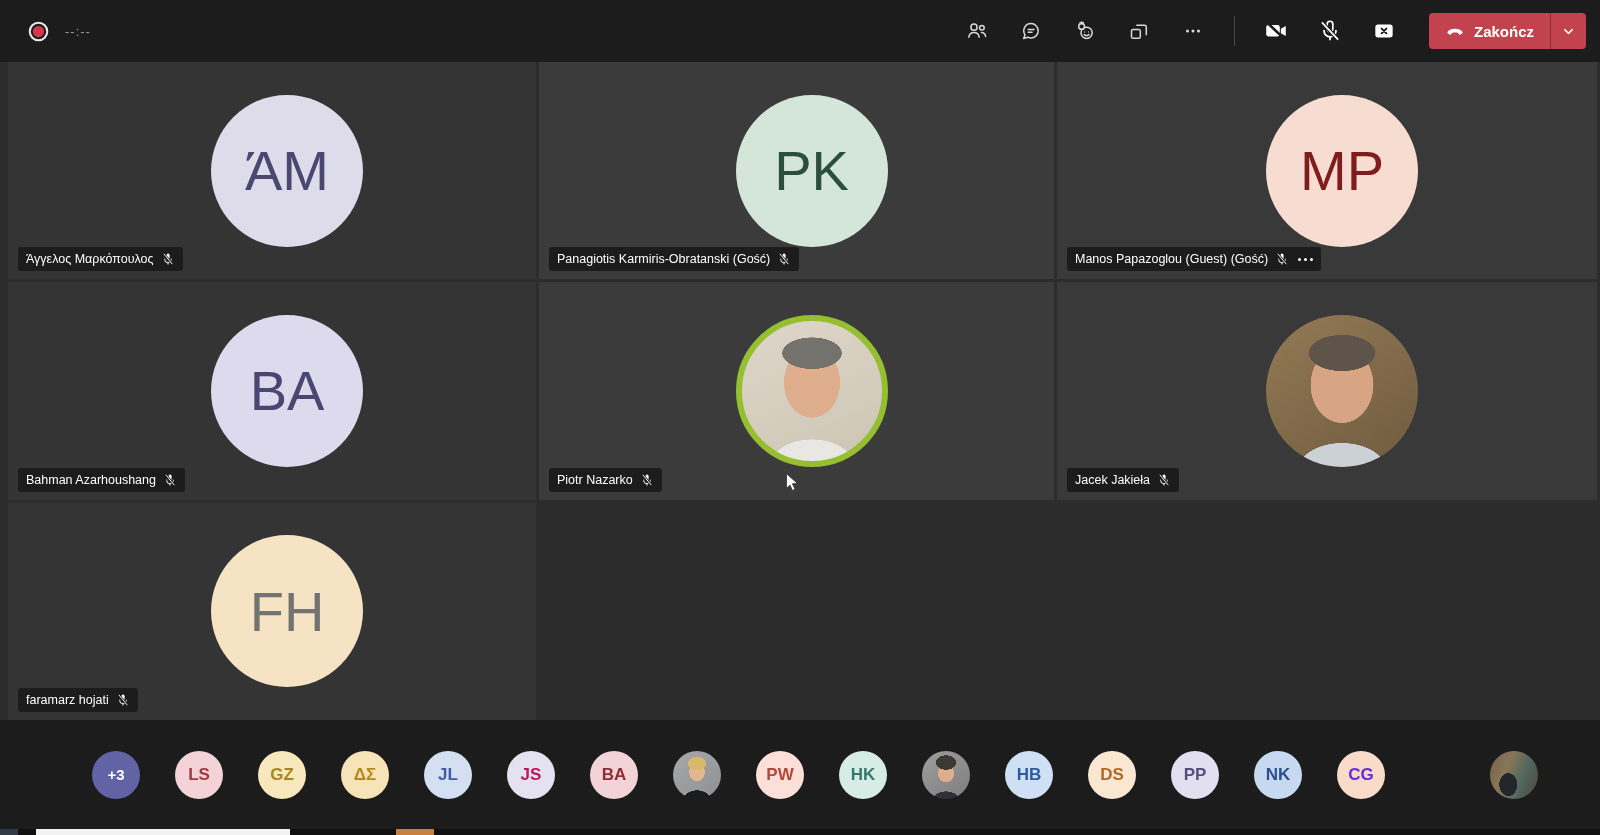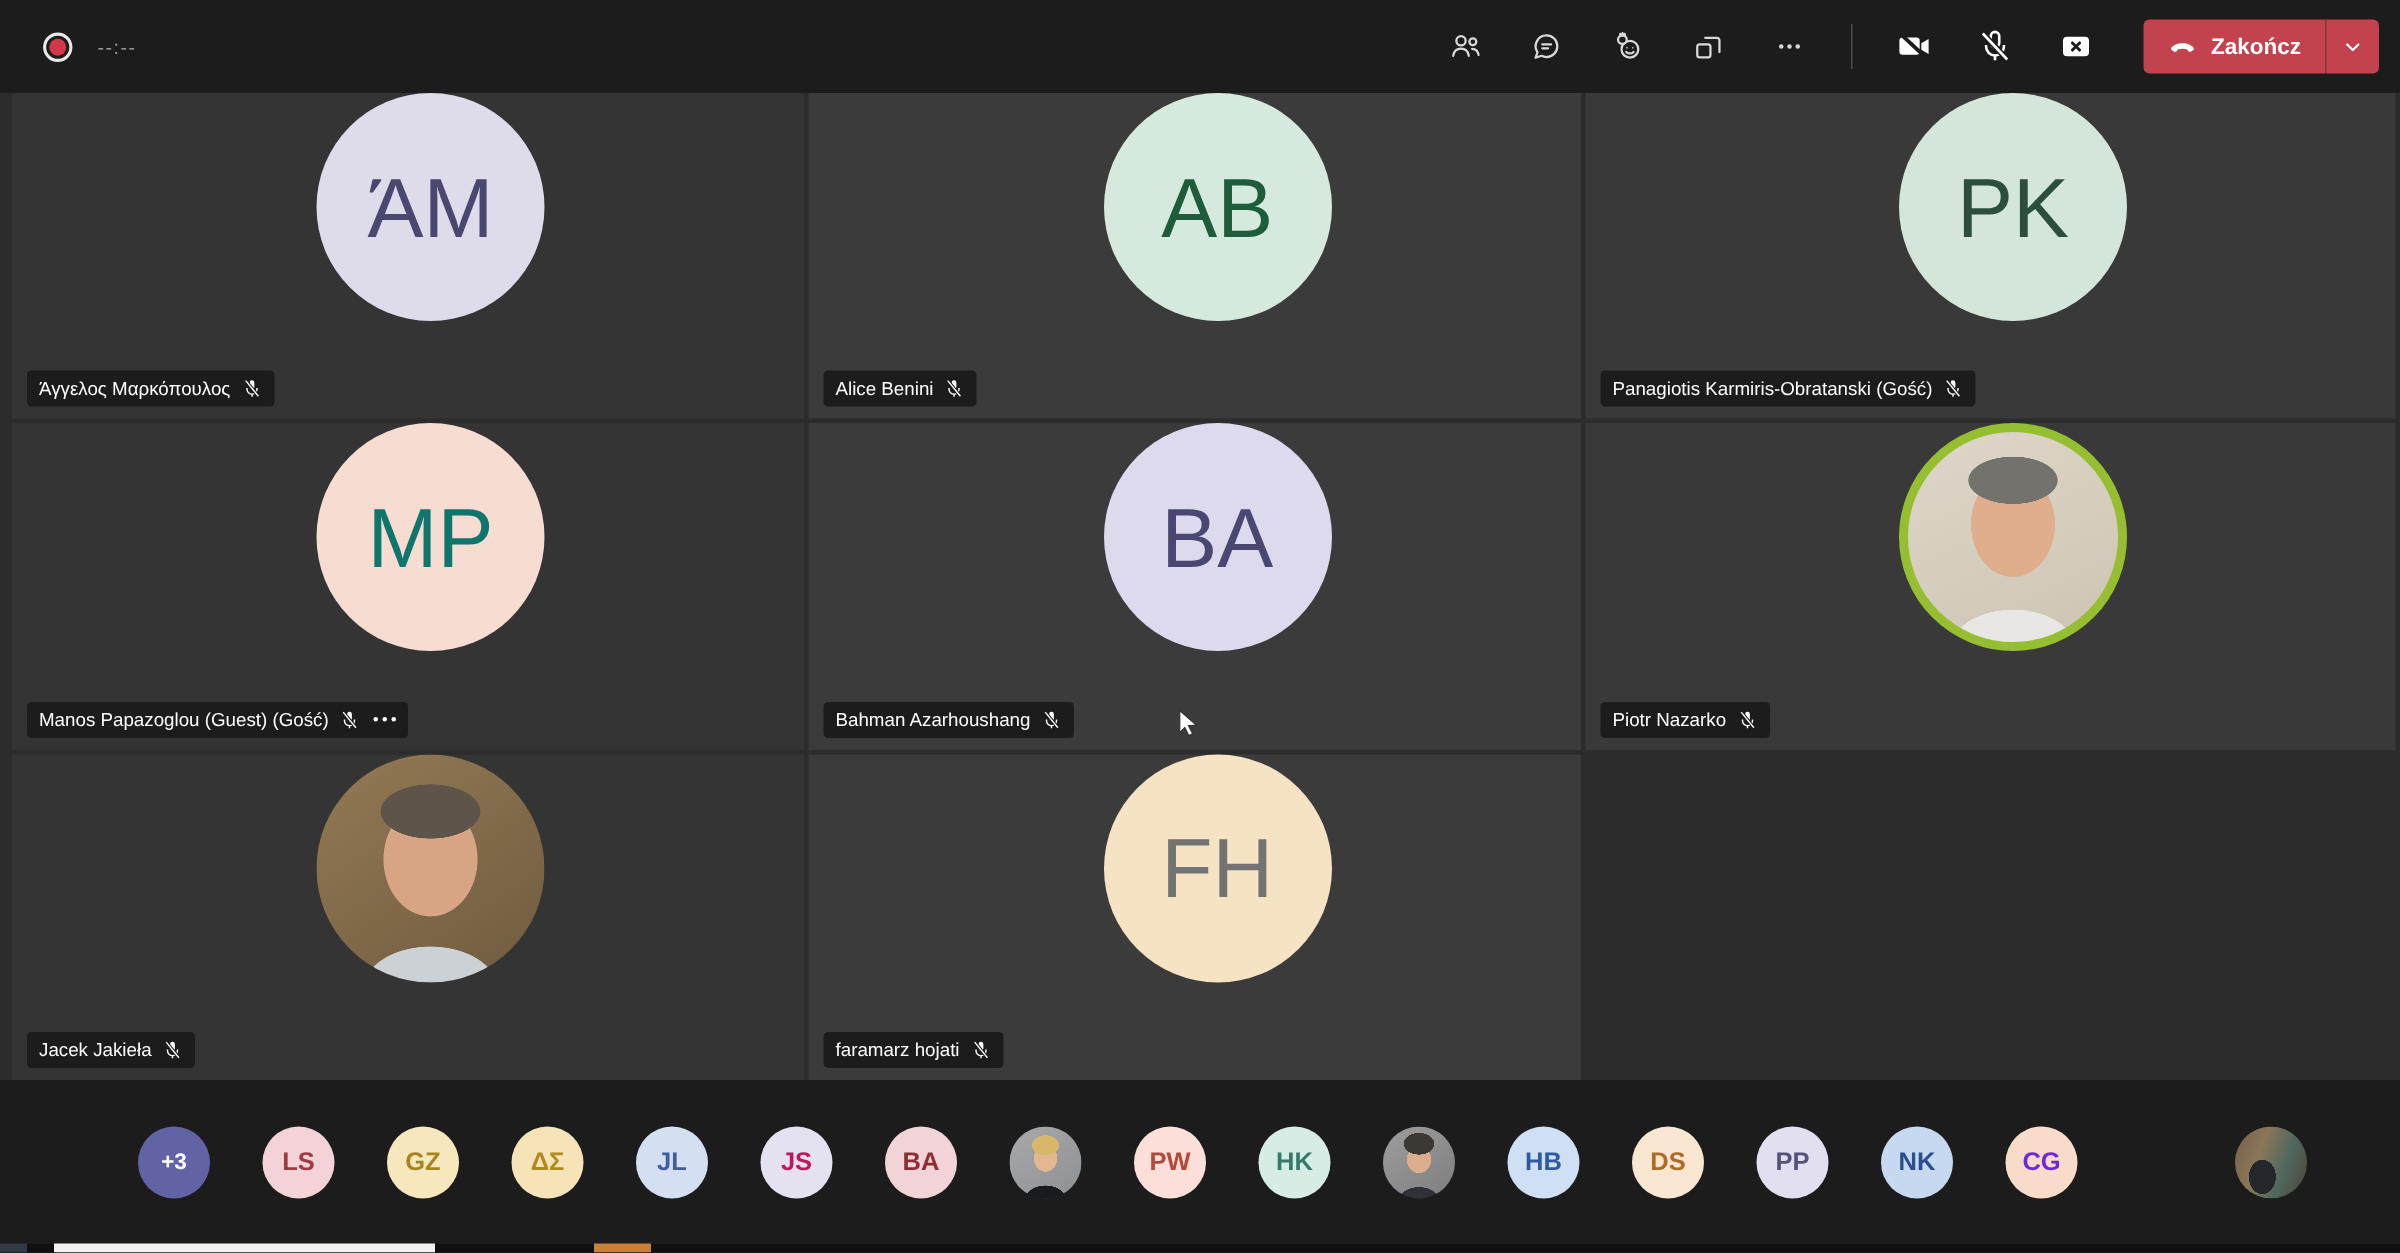--- a/index.html
+++ b/index.html
@@ -21,21 +21,21 @@
              margin-left:14px; }
   .end-main { display:flex; align-items:center; gap:9px; padding:13px 16px; cursor:pointer;
               color:#fff; font-size:15px; font-weight:700; }
   .end-caret { display:flex; align-items:center; padding:0 10px; cursor:pointer;
                border-left:1px solid rgba(0,0,0,.28); }
 
   
   .grid { position:absolute; top:62px; left:0; width:1600px; height:658px;
           display:grid; grid-template-columns:528px 515px 540px; grid-template-rows:1fr 1fr 1fr;
           gap:3px; padding-left:8px; background:#2c2c2c; }
-  .tile { position:relative; background:#3a3a3a; display:flex; align-items:flex-start; justify-content:center;padding-left:30px; }
+  .tile { position:relative; background:#3a3a3a; display:flex; align-items:center; justify-content:center;padding-left:30px; }
   .tile:nth-child(3n+1){ background:#343434; }
   .tile:nth-child(3n+2){ background:#3b3b3b; }
   .tile:nth-child(3n)  { background:#393939; }
   .avatar { width:152px; height:152px; border-radius:50%; display:flex; align-items:center;
             justify-content:center; font-size:56px; font-weight:500; letter-spacing:0;
             user-select:none; }
   .photo { background:#777; }
   .photo-pawel {
     background:
       radial-gradient(ellipse 36% 20% at 50% 24%, #8a8578 62%, transparent 63%),
@@ -199,52 +199,38 @@
         <span class="pname">Άγγελος Μαρκόπουλος</span>
         <svg class="micoff" width="14" height="14" viewBox="0 0 16 16">
           <rect x="6.2" y="1.8" width="3.6" height="6.8" rx="1.8" fill="currentColor"></rect>
           <path d="M4.2 7.6v.9a3.8 3.8 0 0 0 7.6 0v-.9M8 12.4v1.9" fill="none" stroke="currentColor" stroke-width="1.1"></path>
           <line x1="3.2" y1="2" x2="12.9" y2="13.9" stroke="#1a1a1a" stroke-width="2.6"></line>
           <line x1="3.2" y1="2" x2="12.9" y2="13.9" stroke="currentColor" stroke-width="1.1"></line>
         </svg>
       </div>
     </div>
 
-    <div class="tile">
-      <div class="avatar" style="background:#d6e9dd;color:#1f5c3c">
-        <span>AB</span>
-      </div>
-      <div class="pill">
-        <span class="pname">Alice Benini</span>
-        <svg class="micoff" width="14" height="14" viewBox="0 0 16 16">
-          <rect x="6.2" y="1.8" width="3.6" height="6.8" rx="1.8" fill="currentColor"></rect>
-          <path d="M4.2 7.6v.9a3.8 3.8 0 0 0 7.6 0v-.9M8 12.4v1.9" fill="none" stroke="currentColor" stroke-width="1.1"></path>
-          <line x1="3.2" y1="2" x2="12.9" y2="13.9" stroke="#1a1a1a" stroke-width="2.6"></line>
-          <line x1="3.2" y1="2" x2="12.9" y2="13.9" stroke="currentColor" stroke-width="1.1"></line>
-        </svg>
-      </div>
-    </div>
 
     <div class="tile">
       <div class="avatar" style="background:#d4e5da;color:#2c4f3c">
         <span>PK</span>
       </div>
       <div class="pill">
         <span class="pname">Panagiotis Karmiris-Obratanski (Gość)</span>
         <svg class="micoff" width="14" height="14" viewBox="0 0 16 16">
           <rect x="6.2" y="1.8" width="3.6" height="6.8" rx="1.8" fill="currentColor"></rect>
           <path d="M4.2 7.6v.9a3.8 3.8 0 0 0 7.6 0v-.9M8 12.4v1.9" fill="none" stroke="currentColor" stroke-width="1.1"></path>
           <line x1="3.2" y1="2" x2="12.9" y2="13.9" stroke="#1a1a1a" stroke-width="2.6"></line>
           <line x1="3.2" y1="2" x2="12.9" y2="13.9" stroke="currentColor" stroke-width="1.1"></line>
         </svg>
       </div>
     </div>
 
     <div class="tile">
-      <div class="avatar" style="background:#f7dcd2;color:#0f766e">
+      <div class="avatar" style="background:#f7dcd2;color:#7f1d1d">
         <span>MP</span>
       </div>
       <div class="pill">
         <span class="pname">Manos Papazoglou (Guest) (Gość)</span>
         <svg class="micoff" width="14" height="14" viewBox="0 0 16 16">
           <rect x="6.2" y="1.8" width="3.6" height="6.8" rx="1.8" fill="currentColor"></rect>
           <path d="M4.2 7.6v.9a3.8 3.8 0 0 0 7.6 0v-.9M8 12.4v1.9" fill="none" stroke="currentColor" stroke-width="1.1"></path>
           <line x1="3.2" y1="2" x2="12.9" y2="13.9" stroke="#1a1a1a" stroke-width="2.6"></line>
           <line x1="3.2" y1="2" x2="12.9" y2="13.9" stroke="currentColor" stroke-width="1.1"></line>
         </svg>

